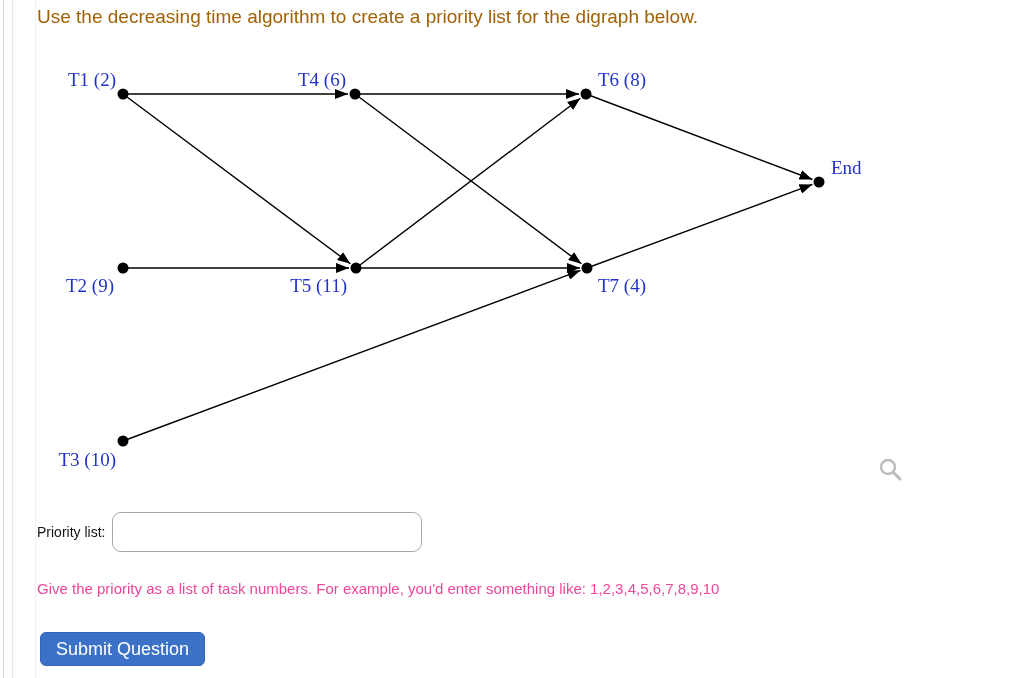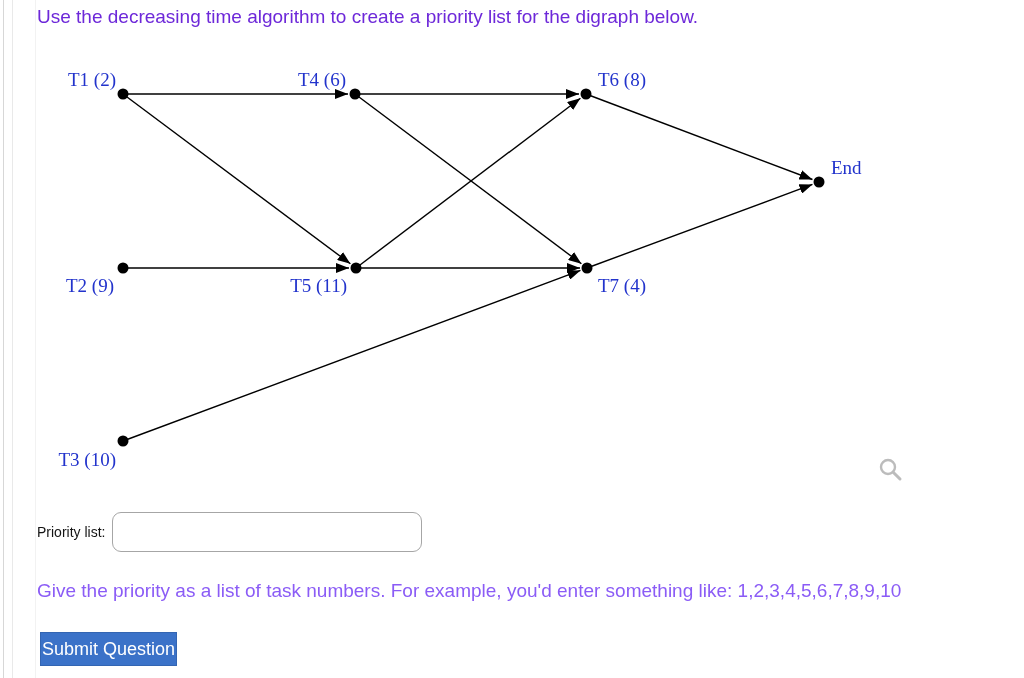--- a/index.html
+++ b/index.html
@@ -8,21 +8,21 @@
     background:#ffffff;
     font-family:"Liberation Sans", sans-serif;
   }
   .vline{position:absolute;top:0;bottom:0;width:1px;}
   .vline-a{left:3px;background:#d7d7d7;}
   .vline-b{left:12px;background:#e9e9e9;}
   .vline-c{left:35px;background:#f2f2f2;}
 
   .prompt{
     position:absolute;left:37px;top:6px;
-    font-size:19px;color:#6d28d9;white-space:nowrap;
+    font-size:19px;color:#a16207;white-space:nowrap;
   }
 
   #digraph{position:absolute;left:0;top:0;}
   #digraph text{
     font-family:"Liberation Serif", serif;
     font-size:19px;
   }
 
   .zoom-icon{
     position:absolute;left:877px;top:456px;width:28px;height:28px;
@@ -36,27 +36,27 @@
   .answer-label{font-size:14px;color:#141414;}
   .answer-input{
     margin-left:7px;width:310px;height:40px;box-sizing:border-box;
     border:1px solid #a6a6a6;border-radius:9px;background:#fff;
     font-size:18px;padding:0 10px;outline:none;
     font-family:"Liberation Sans", sans-serif;
   }
 
   .instructions{
     position:absolute;left:37px;top:580px;
-    font-size:19px;color:#8b5cf6;white-space:nowrap;
+    font-size:15px;color:#ec4899;white-space:nowrap;
   }
 
   .submit{
     position:absolute;left:40px;top:632px;height:34px;
-    padding:0 1px;
-    background:#3b72c8;border:1px solid #3365b2;border-radius:0;
+    padding:0 15px;
+    background:#3b72c8;border:1px solid #3365b2;border-radius:6px;
     color:#ffffff;font-size:18px;
     font-family:"Liberation Sans", sans-serif;
     cursor:pointer;
   }
 </style>
 </head>
 <body>
 
 <div class="vline vline-a"></div>
 <div class="vline vline-b"></div>

